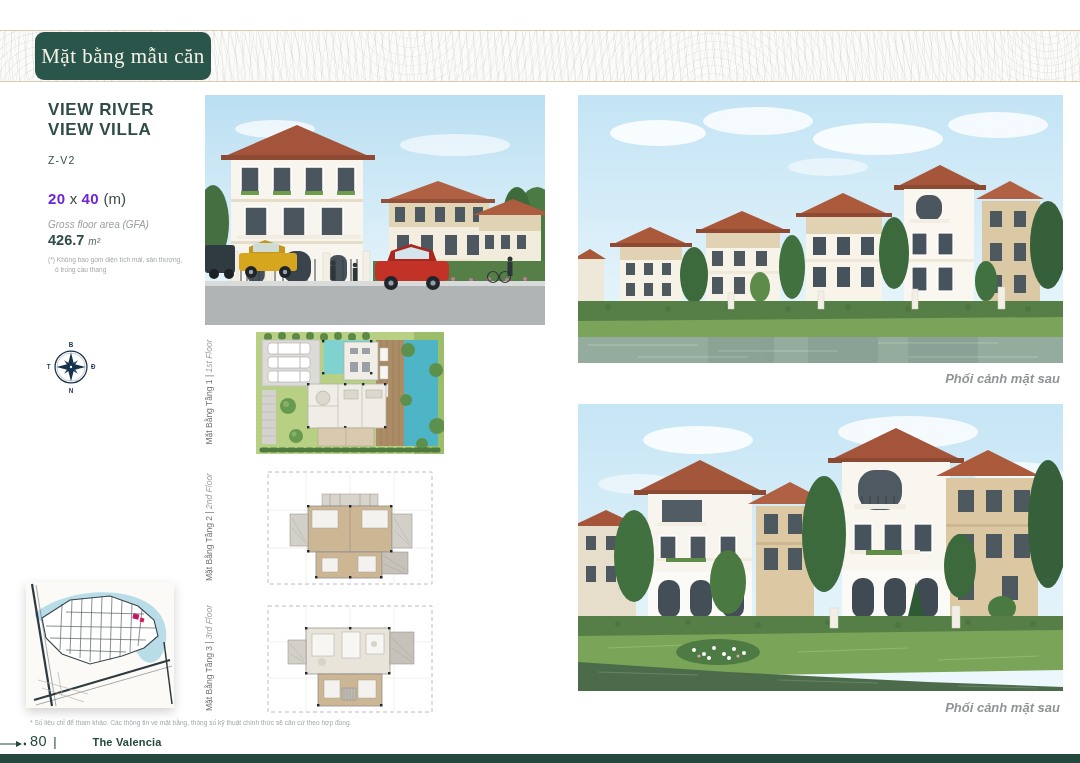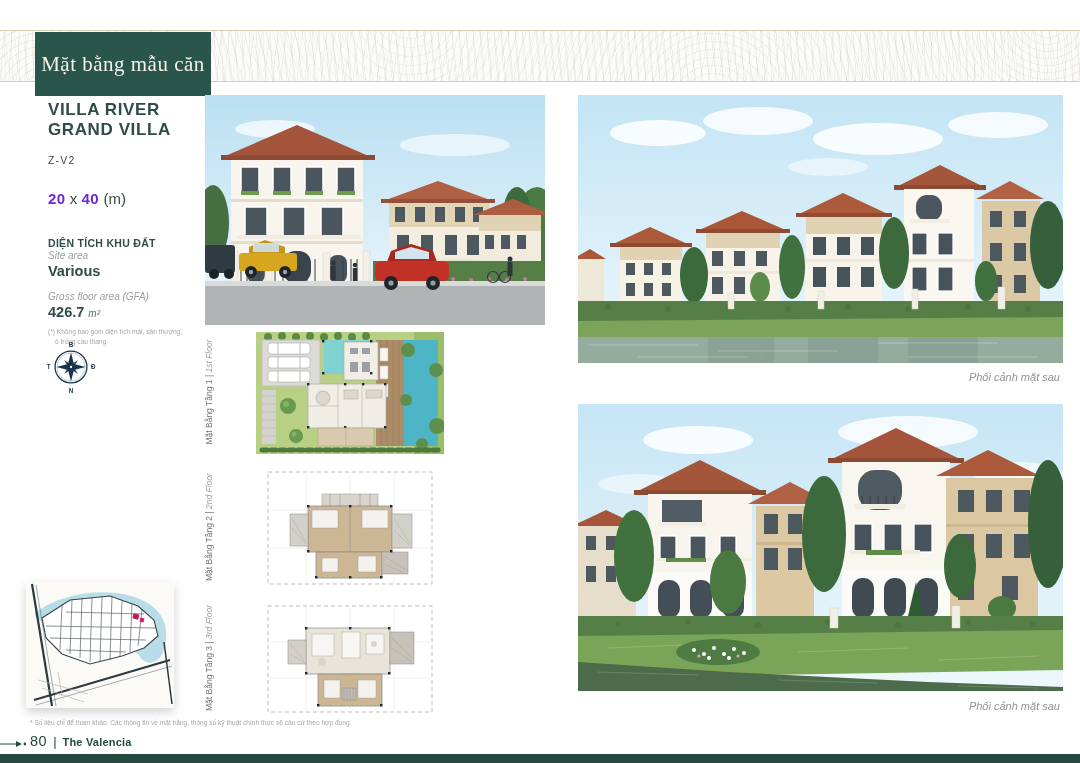--- a/index.html
+++ b/index.html
@@ -13,22 +13,22 @@
     position:absolute;top:30px;left:0;right:0;height:50px;
     background-color:#fbfbfa;
     background-image:
       repeating-radial-gradient(circle at 4% 130%, rgba(170,165,150,.14) 0 1px, transparent 1px 7px),
       repeating-radial-gradient(circle at 38% -40%, rgba(170,165,150,.10) 0 1px, transparent 1px 9px),
       repeating-radial-gradient(circle at 66% 150%, rgba(170,165,150,.12) 0 1px, transparent 1px 8px),
       repeating-radial-gradient(circle at 97% -30%, rgba(170,165,150,.13) 0 1px, transparent 1px 7px);
     border-top:1px solid #d9cbb0;border-bottom:1px solid #d9cbb0;
   }
   .ribbon{
-    position:absolute;top:1px;left:35px;width:176px;height:64px;
-    background:#2a554a;display:flex;align-items:center;justify-content:center;
+    position:absolute;top:1px;left:35px;width:176px;height:48px;
+    background:#2a554a;display:flex;align-items:center;justify-content:center;border-radius:9px;
   }
   .ribbon span{
     font-family:"Liberation Serif",serif;color:#f4f1e8;font-size:21px;letter-spacing:.5px;
   }
   
   .info{position:absolute;left:48px;top:100px;width:152px;}
   .info .title{font-size:17px;font-weight:bold;color:#2f4c48;letter-spacing:.6px;line-height:1.18;}
   .info .code{margin-top:14px;font-size:10.5px;font-weight:normal;letter-spacing:1.2px;color:#3d4a4a;}
   .info .dims{margin-top:24px;font-size:15px;color:#3d4a4a;}
   .info .dims b{font-weight:bold;color:#6d28d9;letter-spacing:.5px;}
@@ -53,57 +53,52 @@
     transform:rotate(-90deg);transform-origin:center;width:120px;text-align:center;
   }
   .plan-label .en{font-style:italic;color:#9b9fa1;}
   .pl1{left:149px;top:387px;}
   .pl2{left:149px;top:522px;}
   .pl3{left:149px;top:653px;}
   
   .render-r1{position:absolute;left:578px;top:95px;width:485px;height:268px;}
   .render-r2{position:absolute;left:578px;top:404px;width:485px;height:287px;}
   .caption{position:absolute;right:20px;width:250px;text-align:right;
-    font-size:11px;font-style:italic;color:#8f9496;}
+    font-size:13px;font-style:italic;color:#8f9496;font-weight:bold;}
   .cap1{top:371px;} .cap2{top:700px;}
   
   .foot-note{position:absolute;left:30px;top:719px;font-size:6.6px;color:#a3a7a9;}
   .page-line{position:absolute;left:30px;top:733px;display:flex;align-items:baseline;color:#24483e;}
   .page-line .num{font-size:14.5px;letter-spacing:.5px;}
   .page-line .sep{font-size:13px;margin:0 6px;color:#24483e;}
-  .page-line .brand{font-size:11px;font-weight:bold;letter-spacing:.2px;}
+  .page-line .brand{font-size:11px;font-weight:bold;letter-spacing:.2px;margin-left:30px;}
   .arrow-deco{position:absolute;left:0;top:739px;width:26px;height:10px;}
   .bottom-bar{position:absolute;left:0;right:0;bottom:0;height:9px;background:#24483e;}
   svg{display:block;}
   svg text{font-family:"Liberation Sans",sans-serif;}
 </style>
 </head>
 <body>
 
 <div class="page">
 
   <div class="header-band">
     <div class="ribbon">
       <span>Mặt bằng mẫu căn</span>
     </div>
   </div>
 
   <div class="info">
     <div class="title">
-      <div>VILLA RIVER</div>
-      <div>GRAND VILLA</div>
+      <div>VIEW RIVER</div>
+      <div>VIEW VILLA</div>
     </div>
     <div class="code">Z-V2</div>
     <div class="dims"><b>20</b><span> x </span><b>40</b><span> (m)</span></div>
 
-    <div class="sec" style="margin-top:30px;">
-      <div class="vi">DIỆN TÍCH KHU ĐẤT</div>
-      <div class="en">Site area</div>
-      <div class="val">Various</div>
-    </div>
 
     <div class="sec" style="margin-top:12px;">
       <div class="en">Gross floor area (GFA)</div>
       <div class="val"><span>426.7</span> <span class="unit">m²</span></div>
       <div class="note">
         <div>(*) Không bao gồm diện tích mái, sân thượng,</div>
         <div style="padding-left:7px;">ô trống cầu thang</div>
       </div>
     </div>
   </div>

